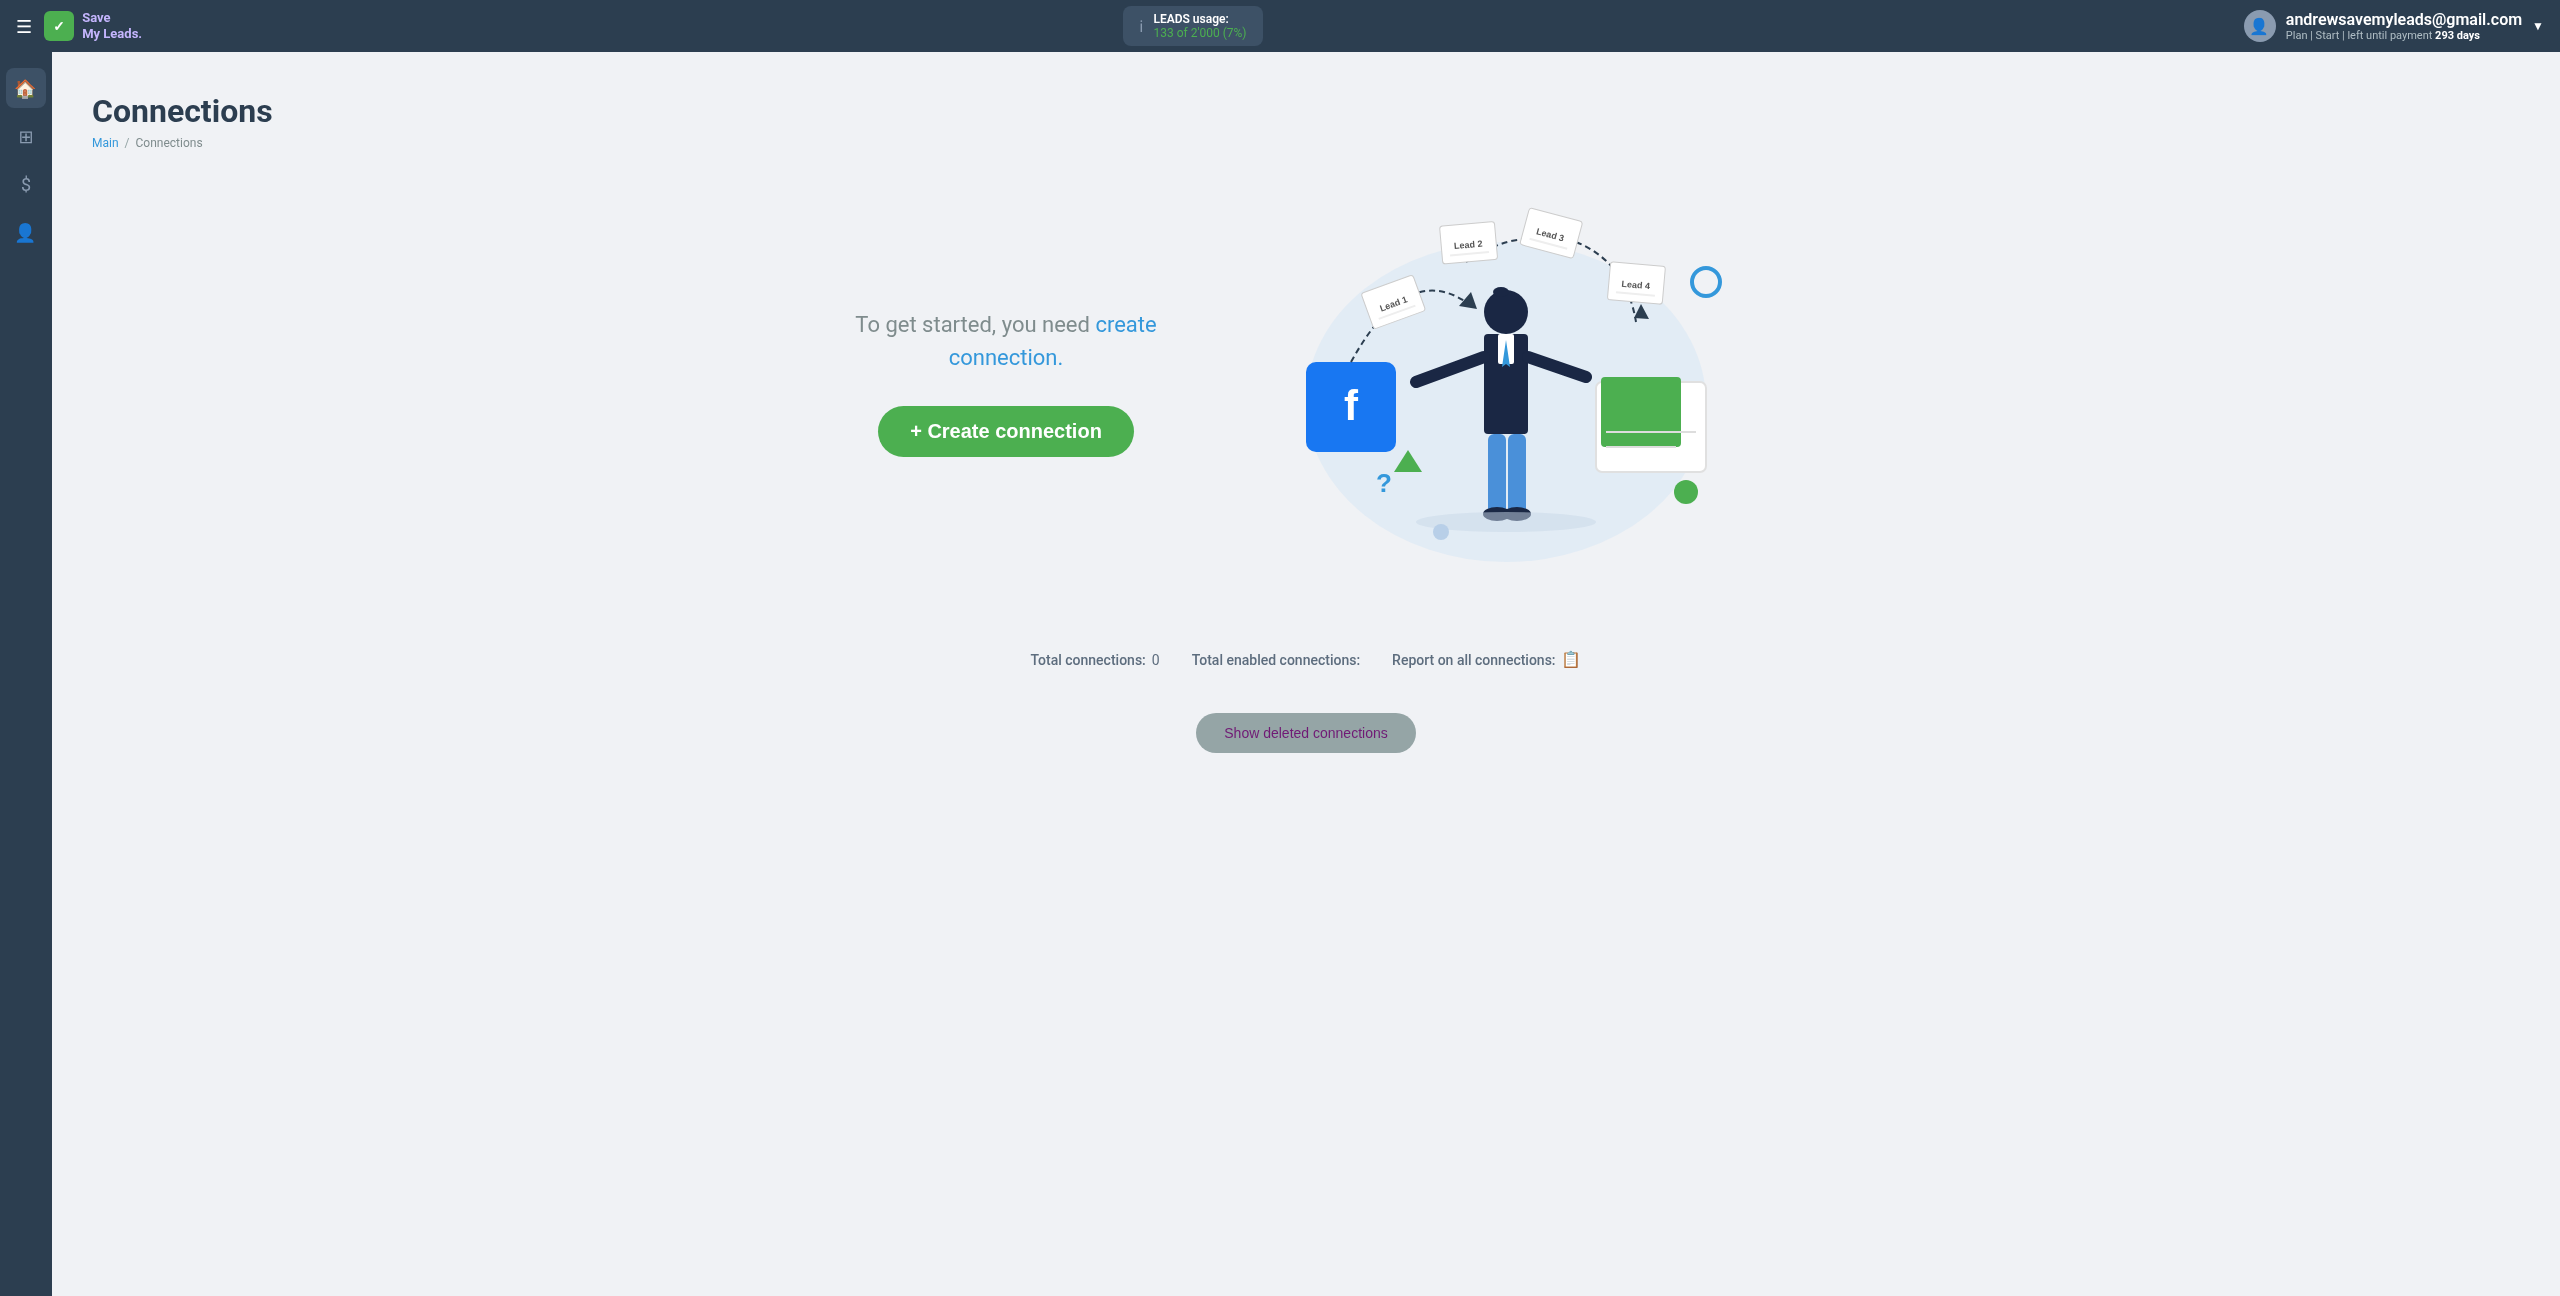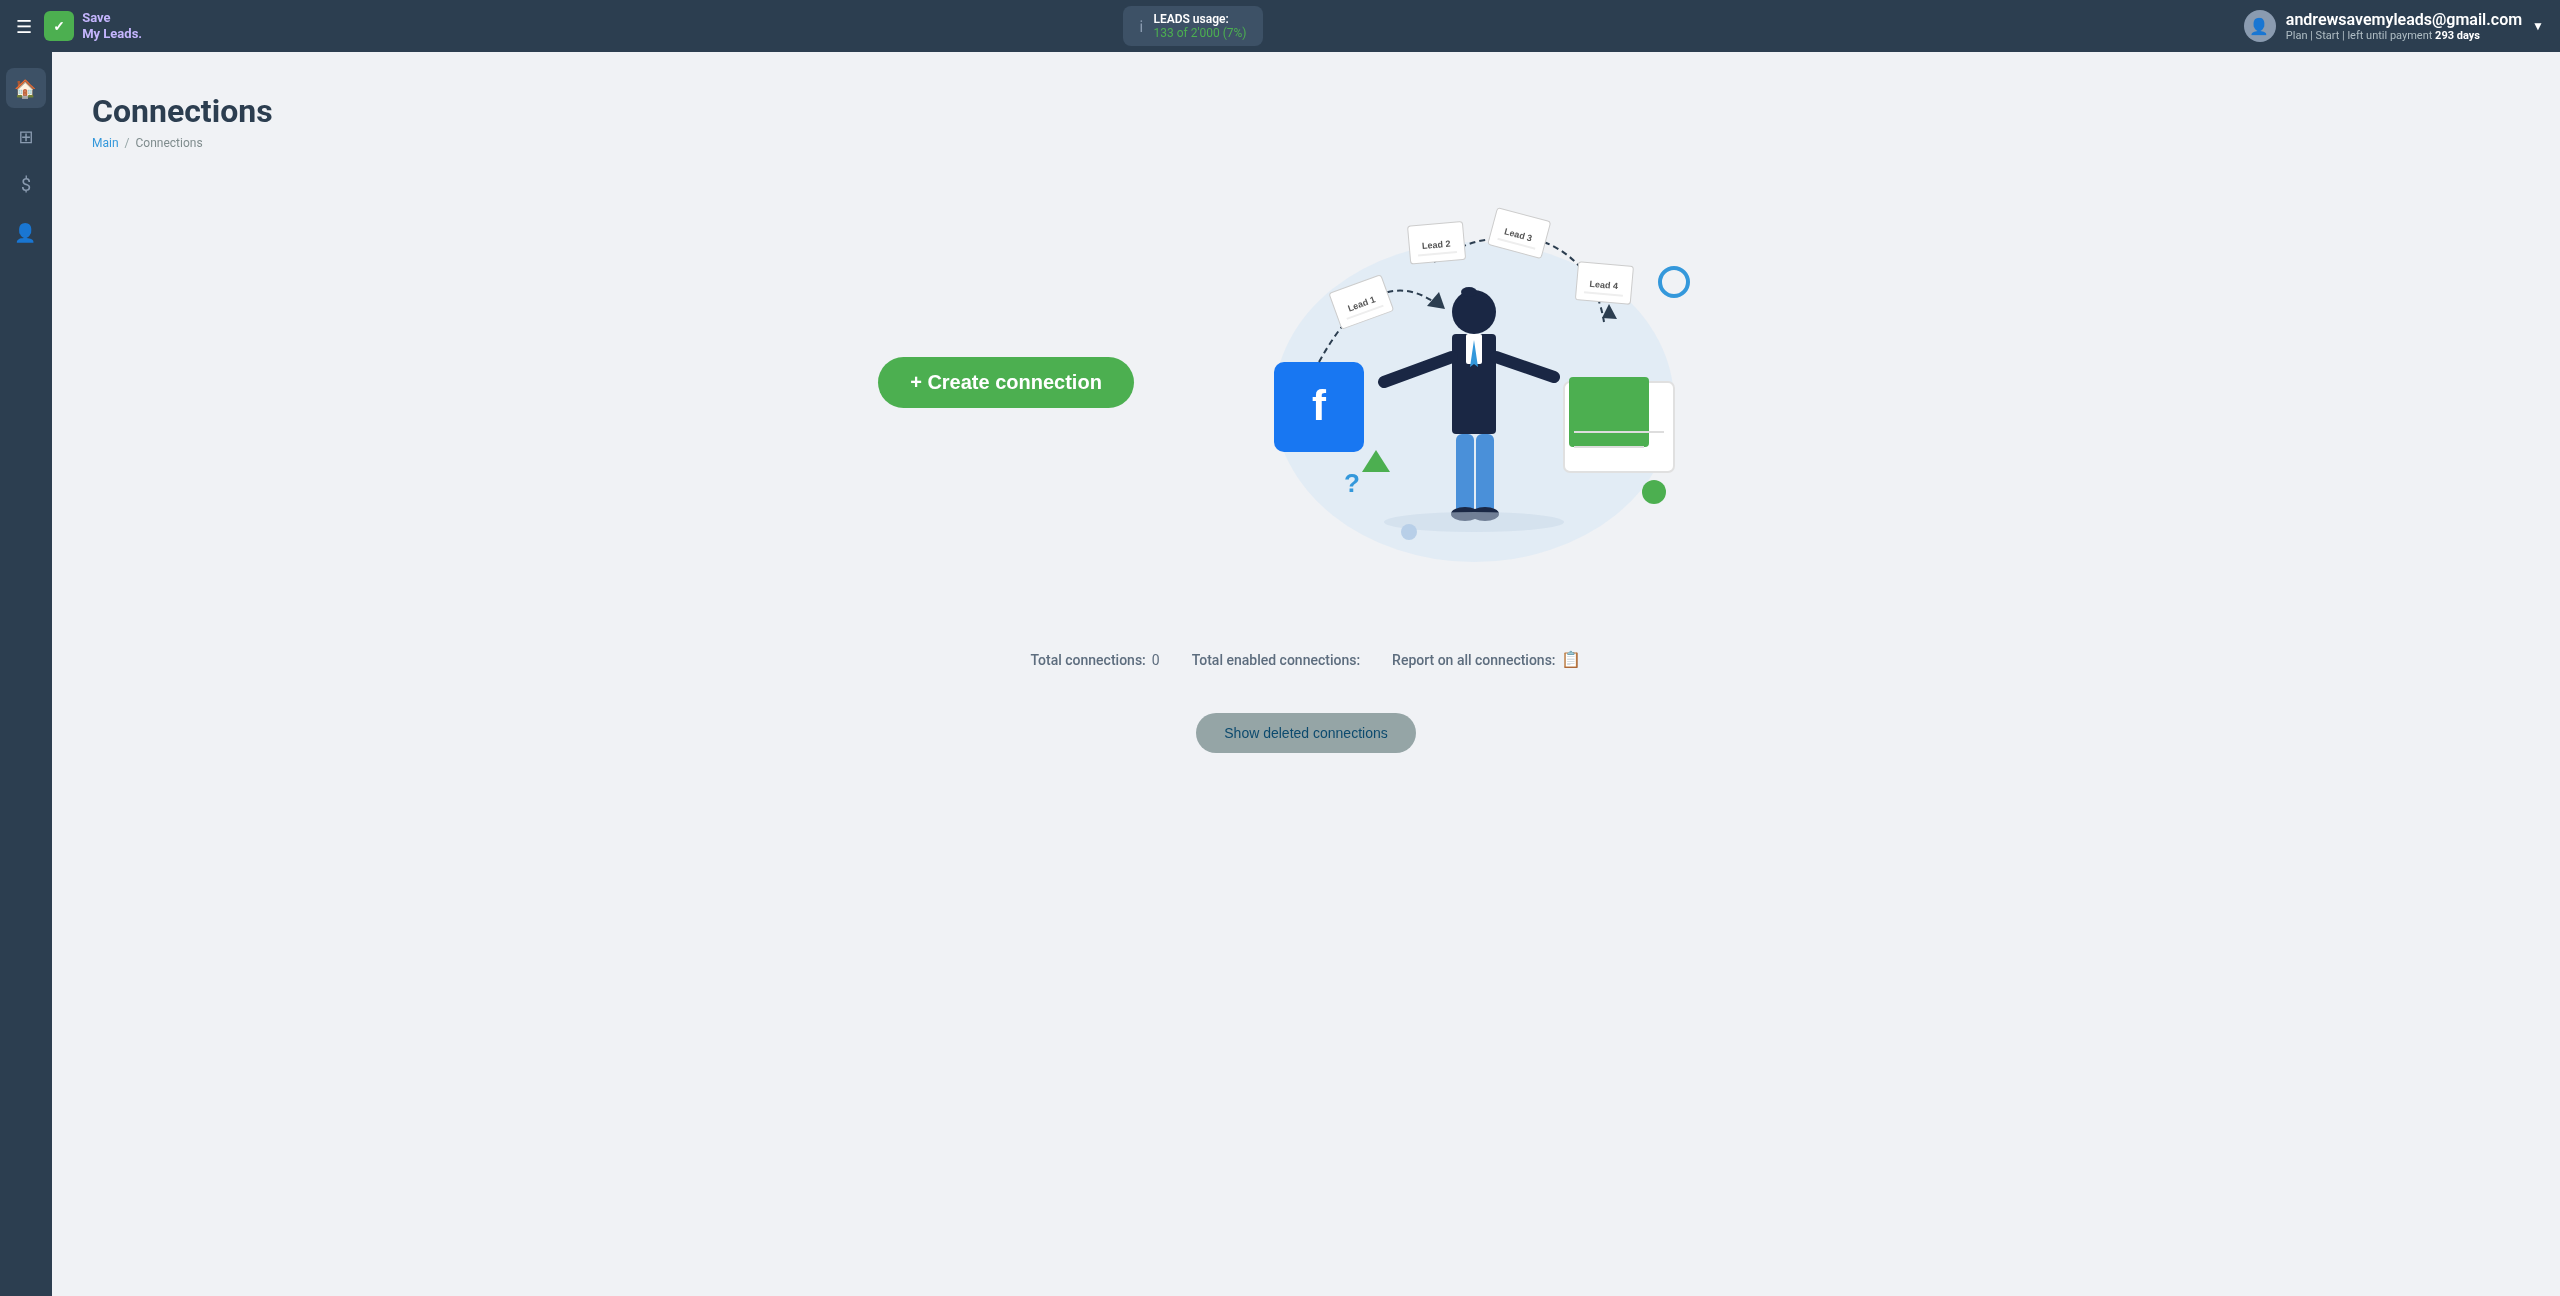--- a/index.html
+++ b/index.html
@@ -153,21 +153,21 @@
       margin-bottom: 24px;
     }
     .stat-item { display: flex; align-items: center; gap: 6px; text-align: right; }
     .stat-label { font-weight: 500; }
     .stat-icon { font-size: 16px; color: #7f8c8d; cursor: pointer; }
 
     .show-deleted-btn {
       display: block;
       margin: 0 auto;
       background: #95a5a6;
-      color: #0c4a6e;
+      color: #701a75;
       border: none;
       border-radius: 30px;
       padding: 12px 28px;
       font-size: 14px;
       cursor: pointer;
       font-weight: 500;
     }
 
     
     .illustration-wrapper {
@@ -232,20 +232,23 @@
 
     <div class="breadcrumb">
       <a class="breadcrumb-link">Main</a>
       <span class="breadcrumb-sep">/</span>
       <span class="breadcrumb-current">Connections</span>
     </div>
 
     <div class="hero-section">
 
       <div class="hero-text">
+        <p class="hero-headline">
+          <span>To get started, you need </span><span class="highlight">create connection.</span>
+        </p>
         <button class="create-btn">+ Create connection</button>
       </div>
 
       <div class="illustration-wrapper">
         <svg width="520" height="400" viewBox="0 0 520 400" xmlns="http://www.w3.org/2000/svg">
 
           <ellipse cx="260" cy="220" rx="200" ry="160" fill="#d8e8f5" opacity="0.6"></ellipse>
 
           <rect x="60" y="180" width="90" height="90" rx="10" fill="#1877f2"></rect>
           <text x="105" y="238" font-family="Arial" font-size="42" font-weight="900" fill="white" text-anchor="middle">f</text>

